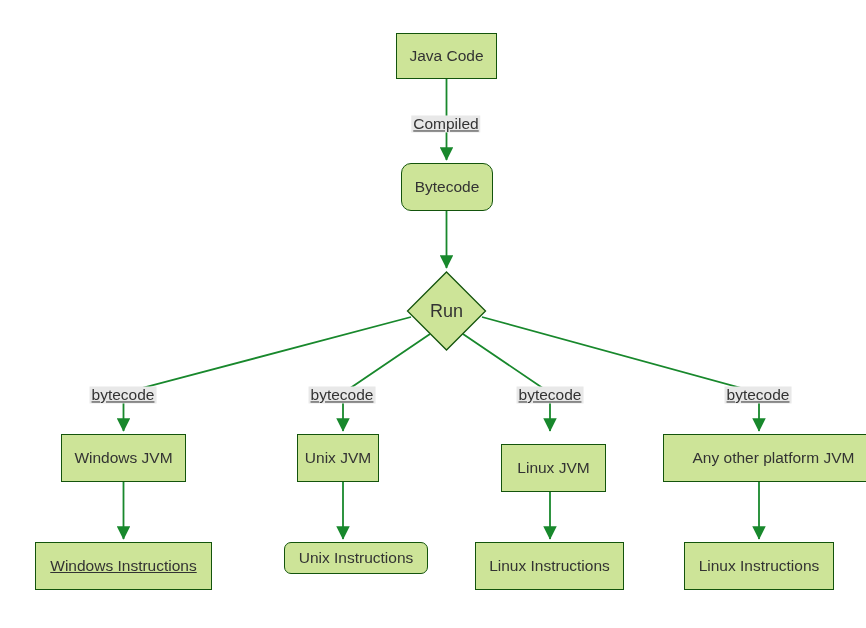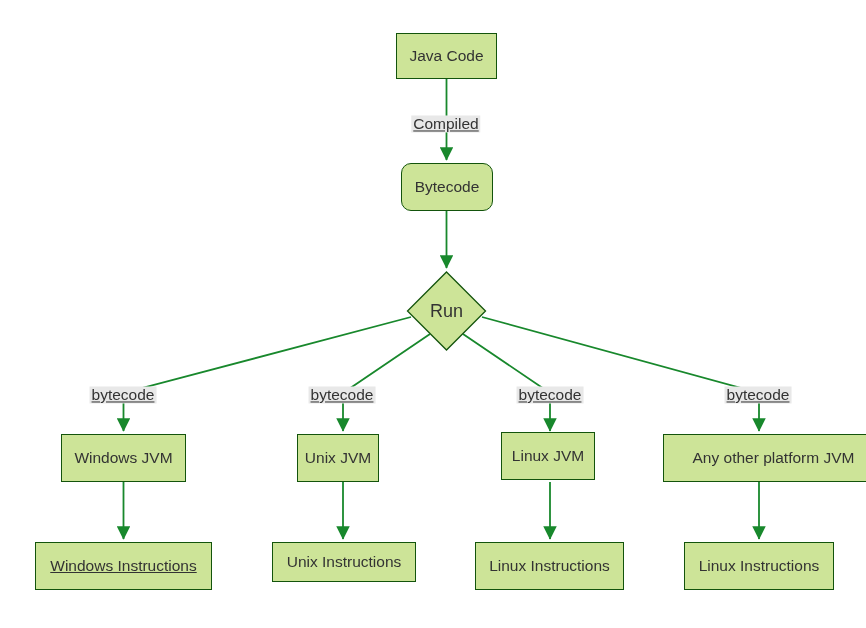--- a/index.html
+++ b/index.html
@@ -108,27 +108,27 @@
   <div class="node" style="left:380px; top:33px; width:101px; height:46px;">Java Code</div>
 
   <div class="node rounded" style="left:385px; top:163px; width:92px; height:48px;">Bytecode</div>
 
   <div class="diamond-label" style="left:391px; top:272px; width:79px; height:78px;">Run</div>
 
   <div class="node" style="left:45px; top:434px; width:125px; height:48px;">Windows JVM</div>
 
   <div class="node" style="left:281px; top:434px; width:82px; height:48px;">Unix JVM</div>
 
-  <div class="node" style="left:485px; top:432px; width:94px; height:48px;">Linux JVM</div>
+  <div class="node" style="left:485px; top:444px; width:105px; height:48px;">Linux JVM</div>
 
   <div class="node" style="left:647px; top:434px; width:221px; height:48px;text-align:right;">Any other platform JVM</div>
 
   <div class="node" style="left:19px; top:542px; width:177px; height:48px;text-decoration:underline;">Windows Instructions</div>
 
-  <div class="node" style="left:256px; top:542px; width:144px; height:40px;">Unix Instructions</div>
+  <div class="node" style="left:268px; top:542px; width:144px; height:32px;border-radius:7px;">Unix Instructions</div>
 
   <div class="node" style="left:459px; top:542px; width:149px; height:48px;">Linux Instructions</div>
 
   <div class="node" style="left:668px; top:542px; width:150px; height:48px;">Linux Instructions</div>
 
   <div class="edge-label" style="left:430px; top:124px;">Compiled</div>
 
   <div class="edge-label" style="left:107px; top:395px;">bytecode</div>
 
   <div class="edge-label" style="left:326px; top:395px;">bytecode</div>

